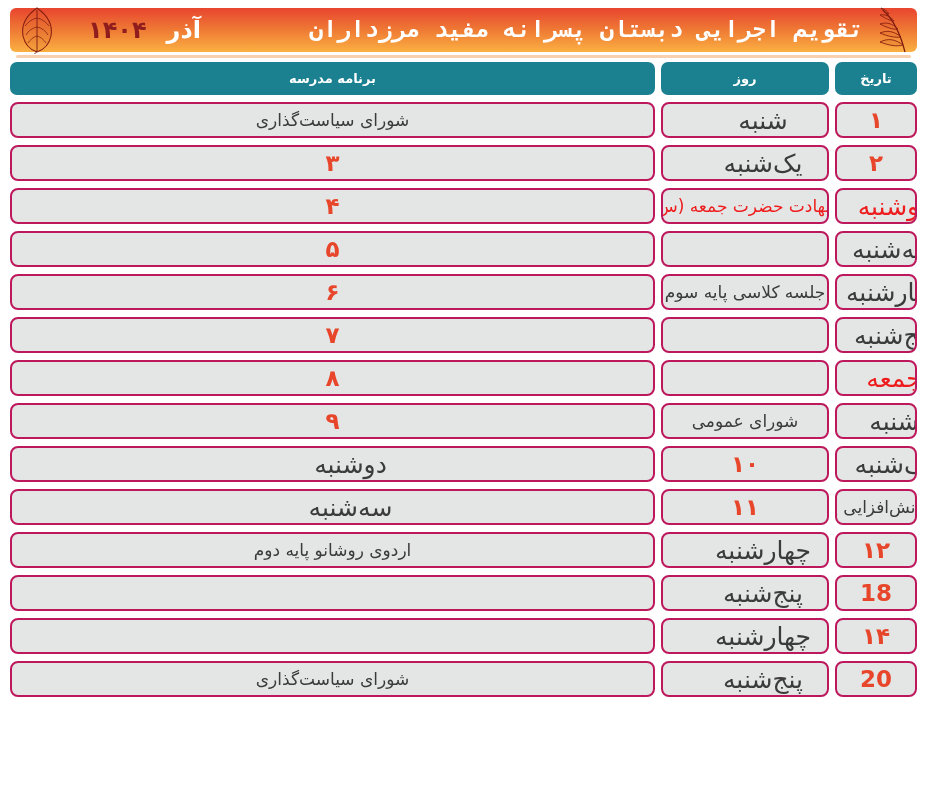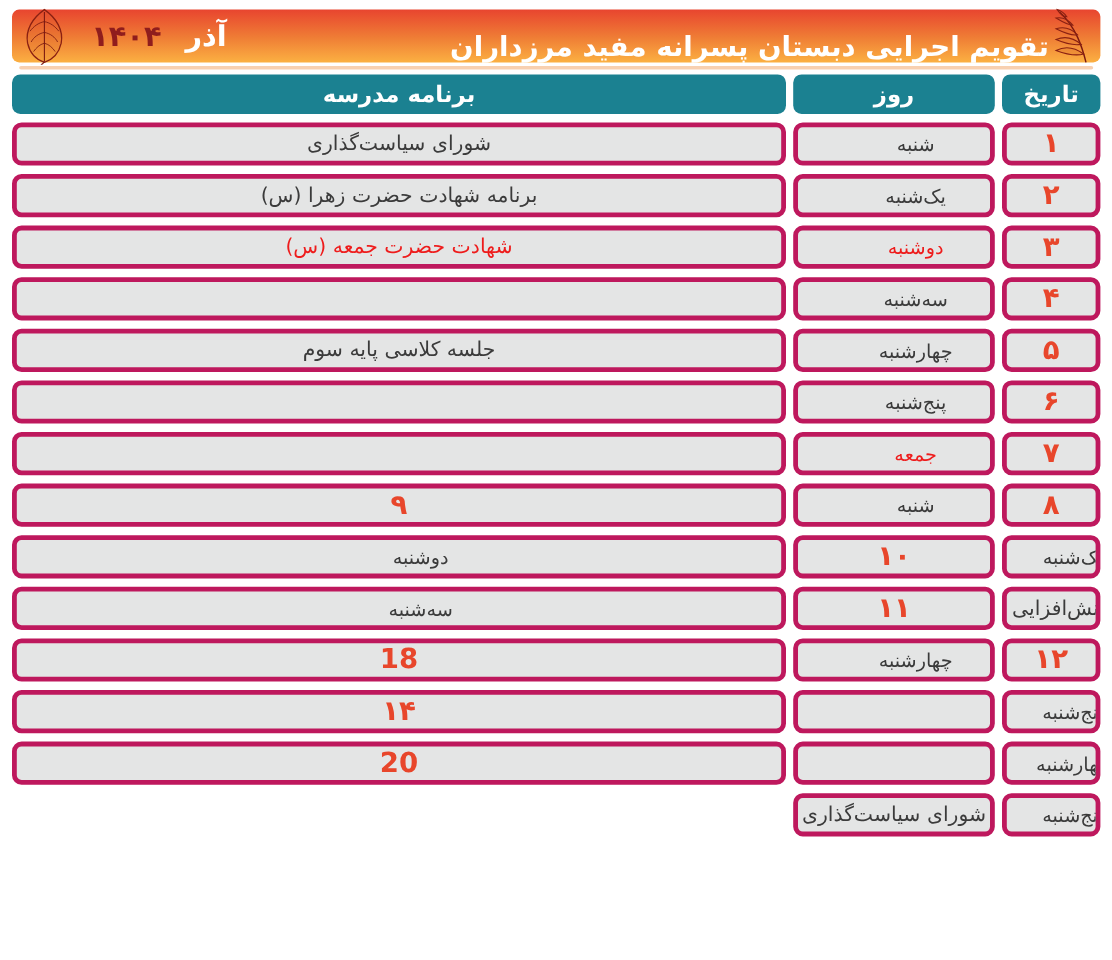--- a/index.html
+++ b/index.html
@@ -11,50 +11,50 @@
     position:absolute;top:8px;right:10px;left:10px;height:44px;
     border-radius:6px;
     background:linear-gradient(180deg,#e8452f 0%,#ef7c35 52%,#fbb042 100%);
     display:flex;align-items:center;justify-content:space-between;
     padding:0 6px;box-sizing:border-box;
   }
   .header-underline{
     position:absolute;top:55px;right:16px;left:16px;height:3px;
     background:#f8d0b0;border-radius:2px;
   }
-  .title-group{display:flex;align-items:flex-end;gap:1px;}
+  .title-group{display:flex;align-items:center;gap:12px;font-family:Liberation Mono, monospace;}
   .page-title{color:#ffffff;font-size:23px;font-weight:bold;letter-spacing:0;}
   .month-group{display:flex;align-items:center;gap:8px;padding-left:2px;}
   .month-label{color:#ffffff;font-size:24px;font-weight:bold;margin-left:12px;}
-  .year-label{color:#8f1d1d;font-size:24px;font-weight:bold;margin-left:12px;}
+  .year-label{color:#8f1d1d;font-size:24px;font-weight:bold;margin-left:24px;}
   .leaf{flex:0 0 auto;}
 
   
   .grid{
     position:absolute;top:62px;right:10px;
     display:grid;direction:rtl;
     grid-template-columns:82px 168px 645px;
     grid-template-rows:33px;
     grid-auto-rows:36px;
     column-gap:6px;row-gap:7px;
   }
   .cell{
     background:#e4e5e5;
-    border:4px solid #be185d;
+    border:2px solid #be185d;
     border-radius:8px;
     display:flex;align-items:center;justify-content:center;
     box-sizing:border-box;
     overflow:hidden;white-space:nowrap;
   }
   .head{
     background:#1b8191;border:none;border-radius:7px;
-    color:#ffffff;font-weight:bold;font-size:19px;
+    color:#ffffff;font-weight:bold;font-size:13px;
   }
   .date{color:#e8462b;font-weight:bold;font-size:23px;}
-  .day{color:#3b3b3b;font-size:16px;padding-left:36px;}
+  .day{color:#3b3b3b;font-size:25px;padding-left:36px;}
   .program{color:#3b3b3b;font-size:17px;}
   .red{color:#ee1c1c !important;}
 </style>
 </head>
 <body>
 
 <div class="page">
 
   <div class="header-bar">
     <div class="title-group">
@@ -88,21 +88,20 @@
     <div class="cell head">تاریخ</div>
     <div class="cell head">روز</div>
     <div class="cell head">برنامه مدرسه</div>
 
       <div class="cell date">۱</div>
       <div class="cell day">شنبه</div>
       <div class="cell program">شورای سیاست‌گذاری</div>
 
       <div class="cell date">۲</div>
       <div class="cell day">یک‌شنبه</div>
-      <div class="cell program">برنامه شهادت حضرت زهرا (س)</div>
 
       <div class="cell date">۳</div>
       <div class="cell day red">دوشنبه</div>
       <div class="cell program red">شهادت حضرت جمعه (س)</div>
 
       <div class="cell date">۴</div>
       <div class="cell day">سه‌شنبه</div>
       <div class="cell program"></div>
 
       <div class="cell date">۵</div>
@@ -112,33 +111,35 @@
       <div class="cell date">۶</div>
       <div class="cell day">پنج‌شنبه</div>
       <div class="cell program"></div>
 
       <div class="cell date">۷</div>
       <div class="cell day red">جمعه</div>
       <div class="cell program"></div>
 
       <div class="cell date">۸</div>
       <div class="cell day">شنبه</div>
+      <div class="cell program">شورای عمومی</div>
 
       <div class="cell date">۹</div>
       <div class="cell day">یک‌شنبه</div>
 
       <div class="cell date">۱۰</div>
       <div class="cell day">دوشنبه</div>
       <div class="cell program">شهادت دانش‌افزایی پایه ششم</div>
 
       <div class="cell date">۱۱</div>
       <div class="cell day">سه‌شنبه</div>
 
       <div class="cell date">۱۲</div>
       <div class="cell day">چهارشنبه</div>
+      <div class="cell program">اردوی روشانو پایه دوم</div>
 
       <div class="cell date">18</div>
       <div class="cell day">پنج‌شنبه</div>
       <div class="cell program"></div>
 
       <div class="cell date">۱۴</div>
       <div class="cell day">چهارشنبه</div>
       <div class="cell program"></div>
 
       <div class="cell date">20</div>

